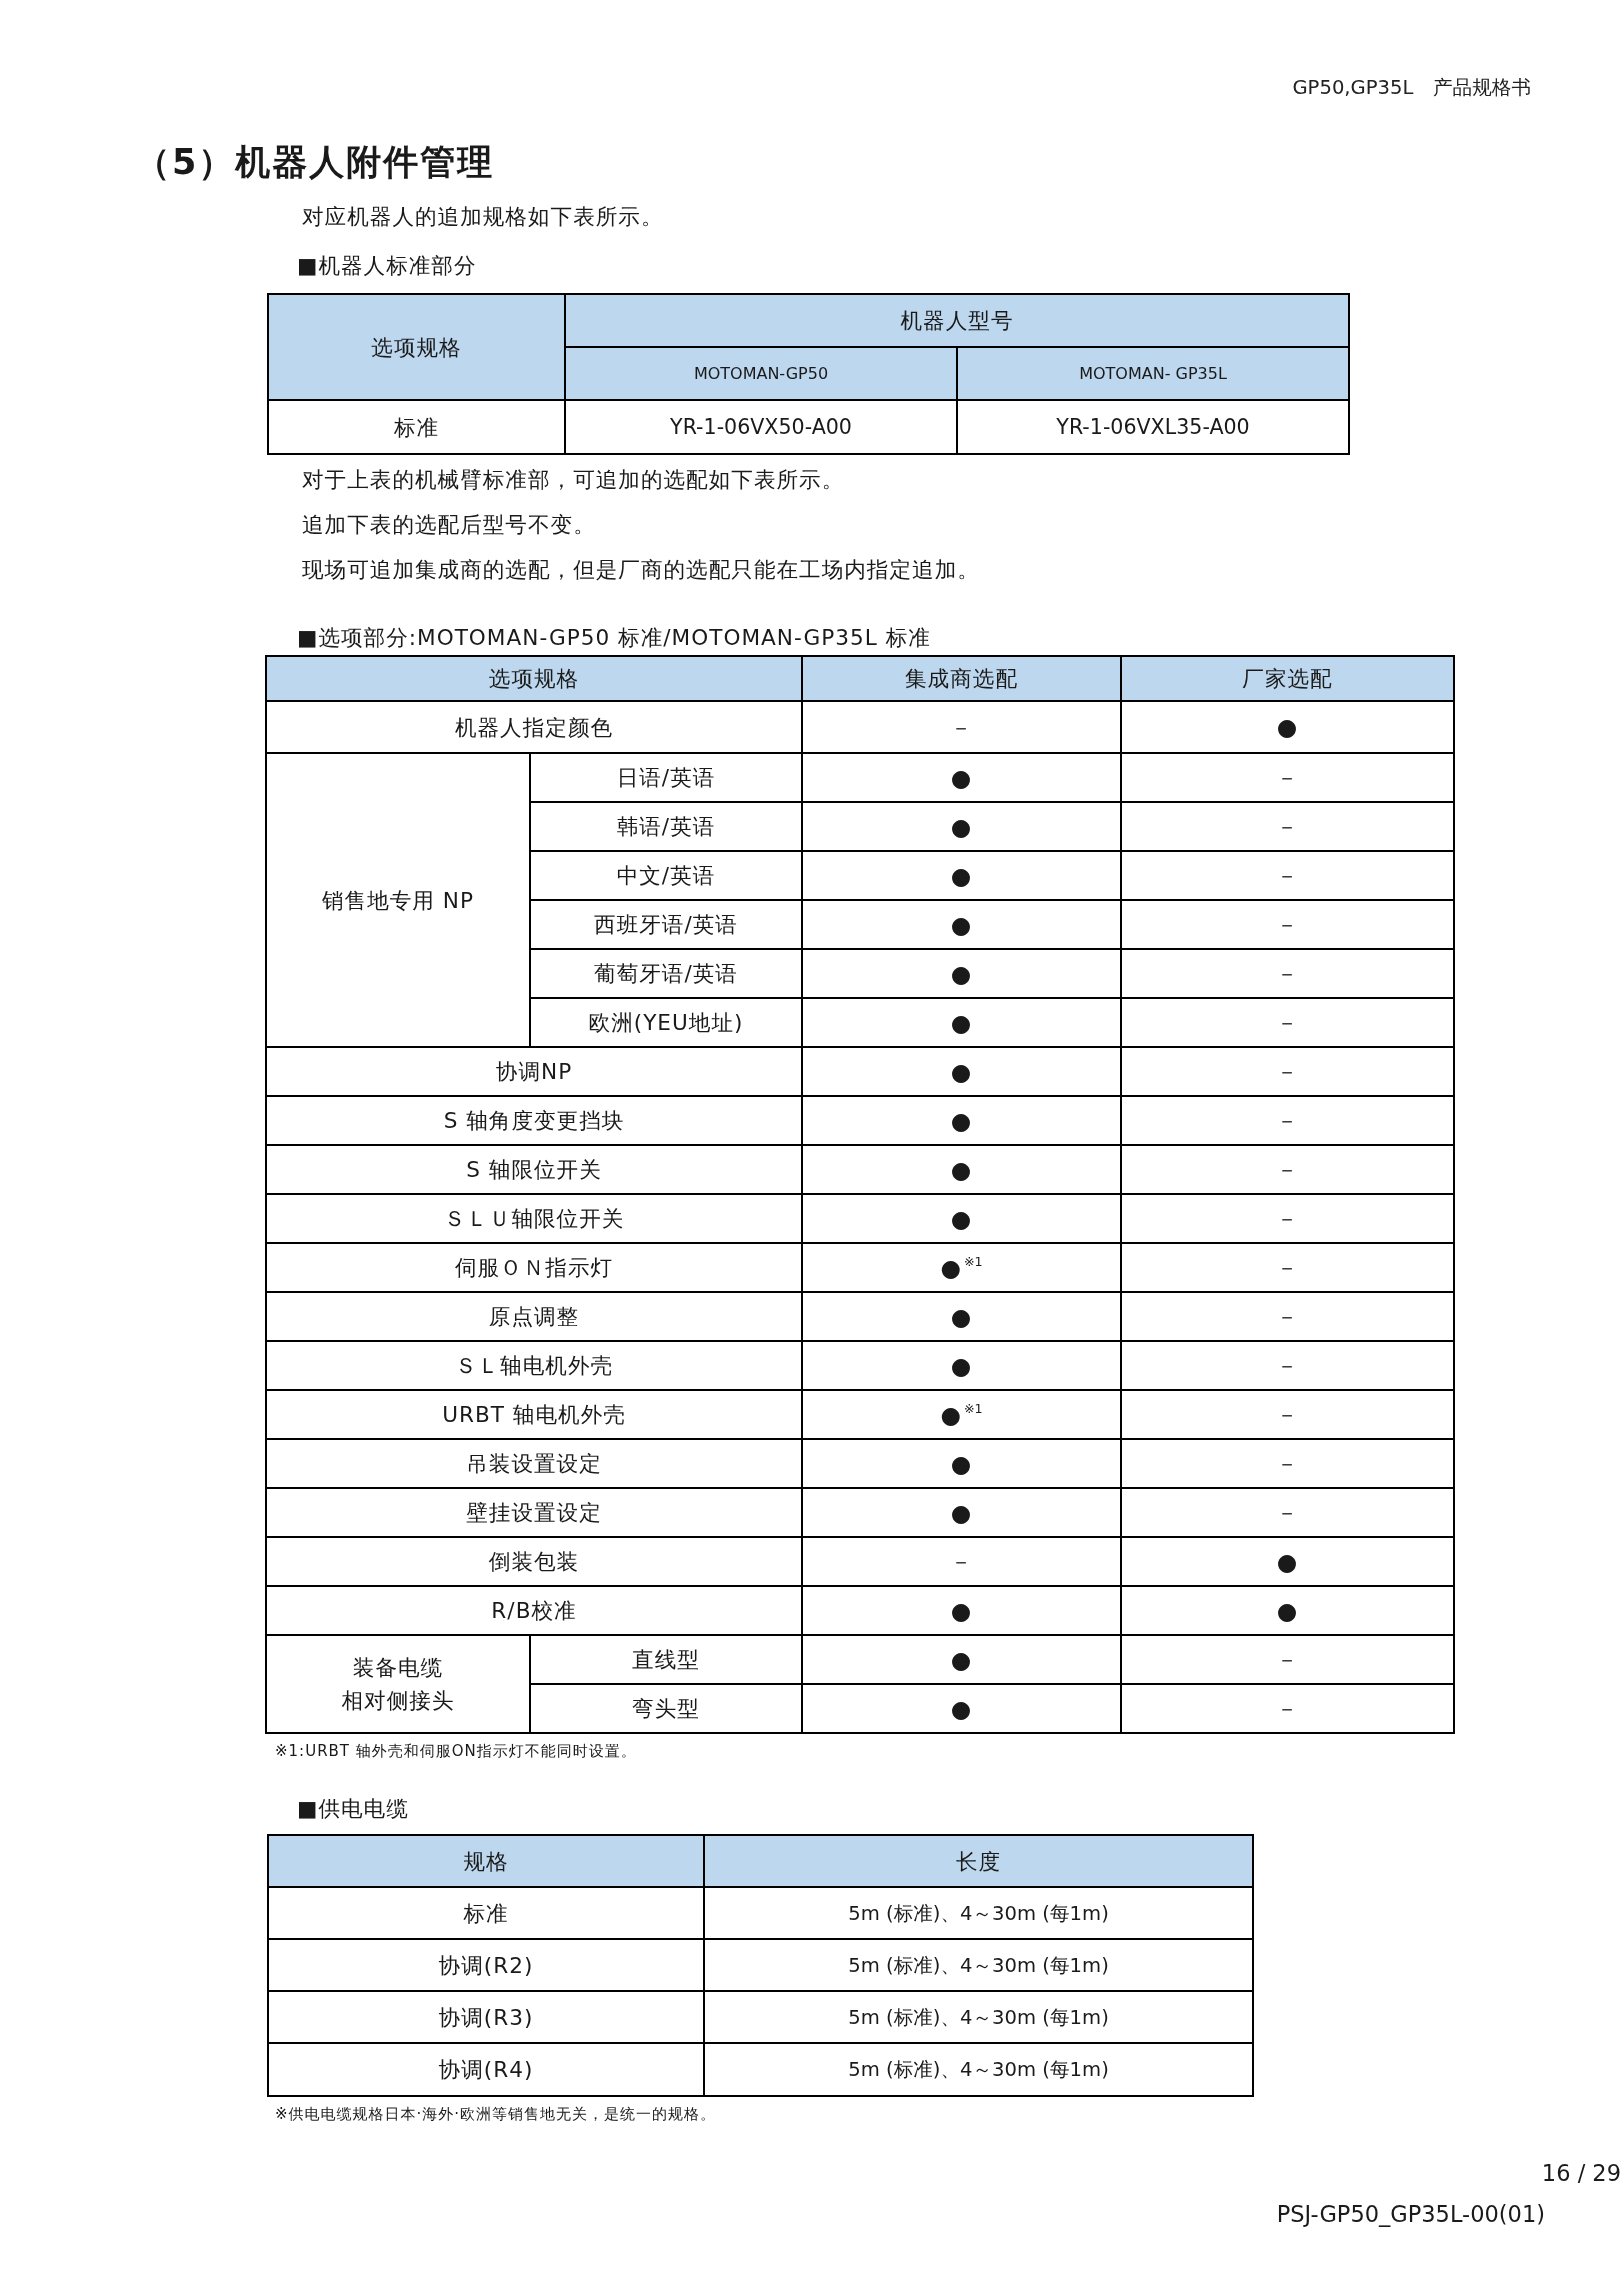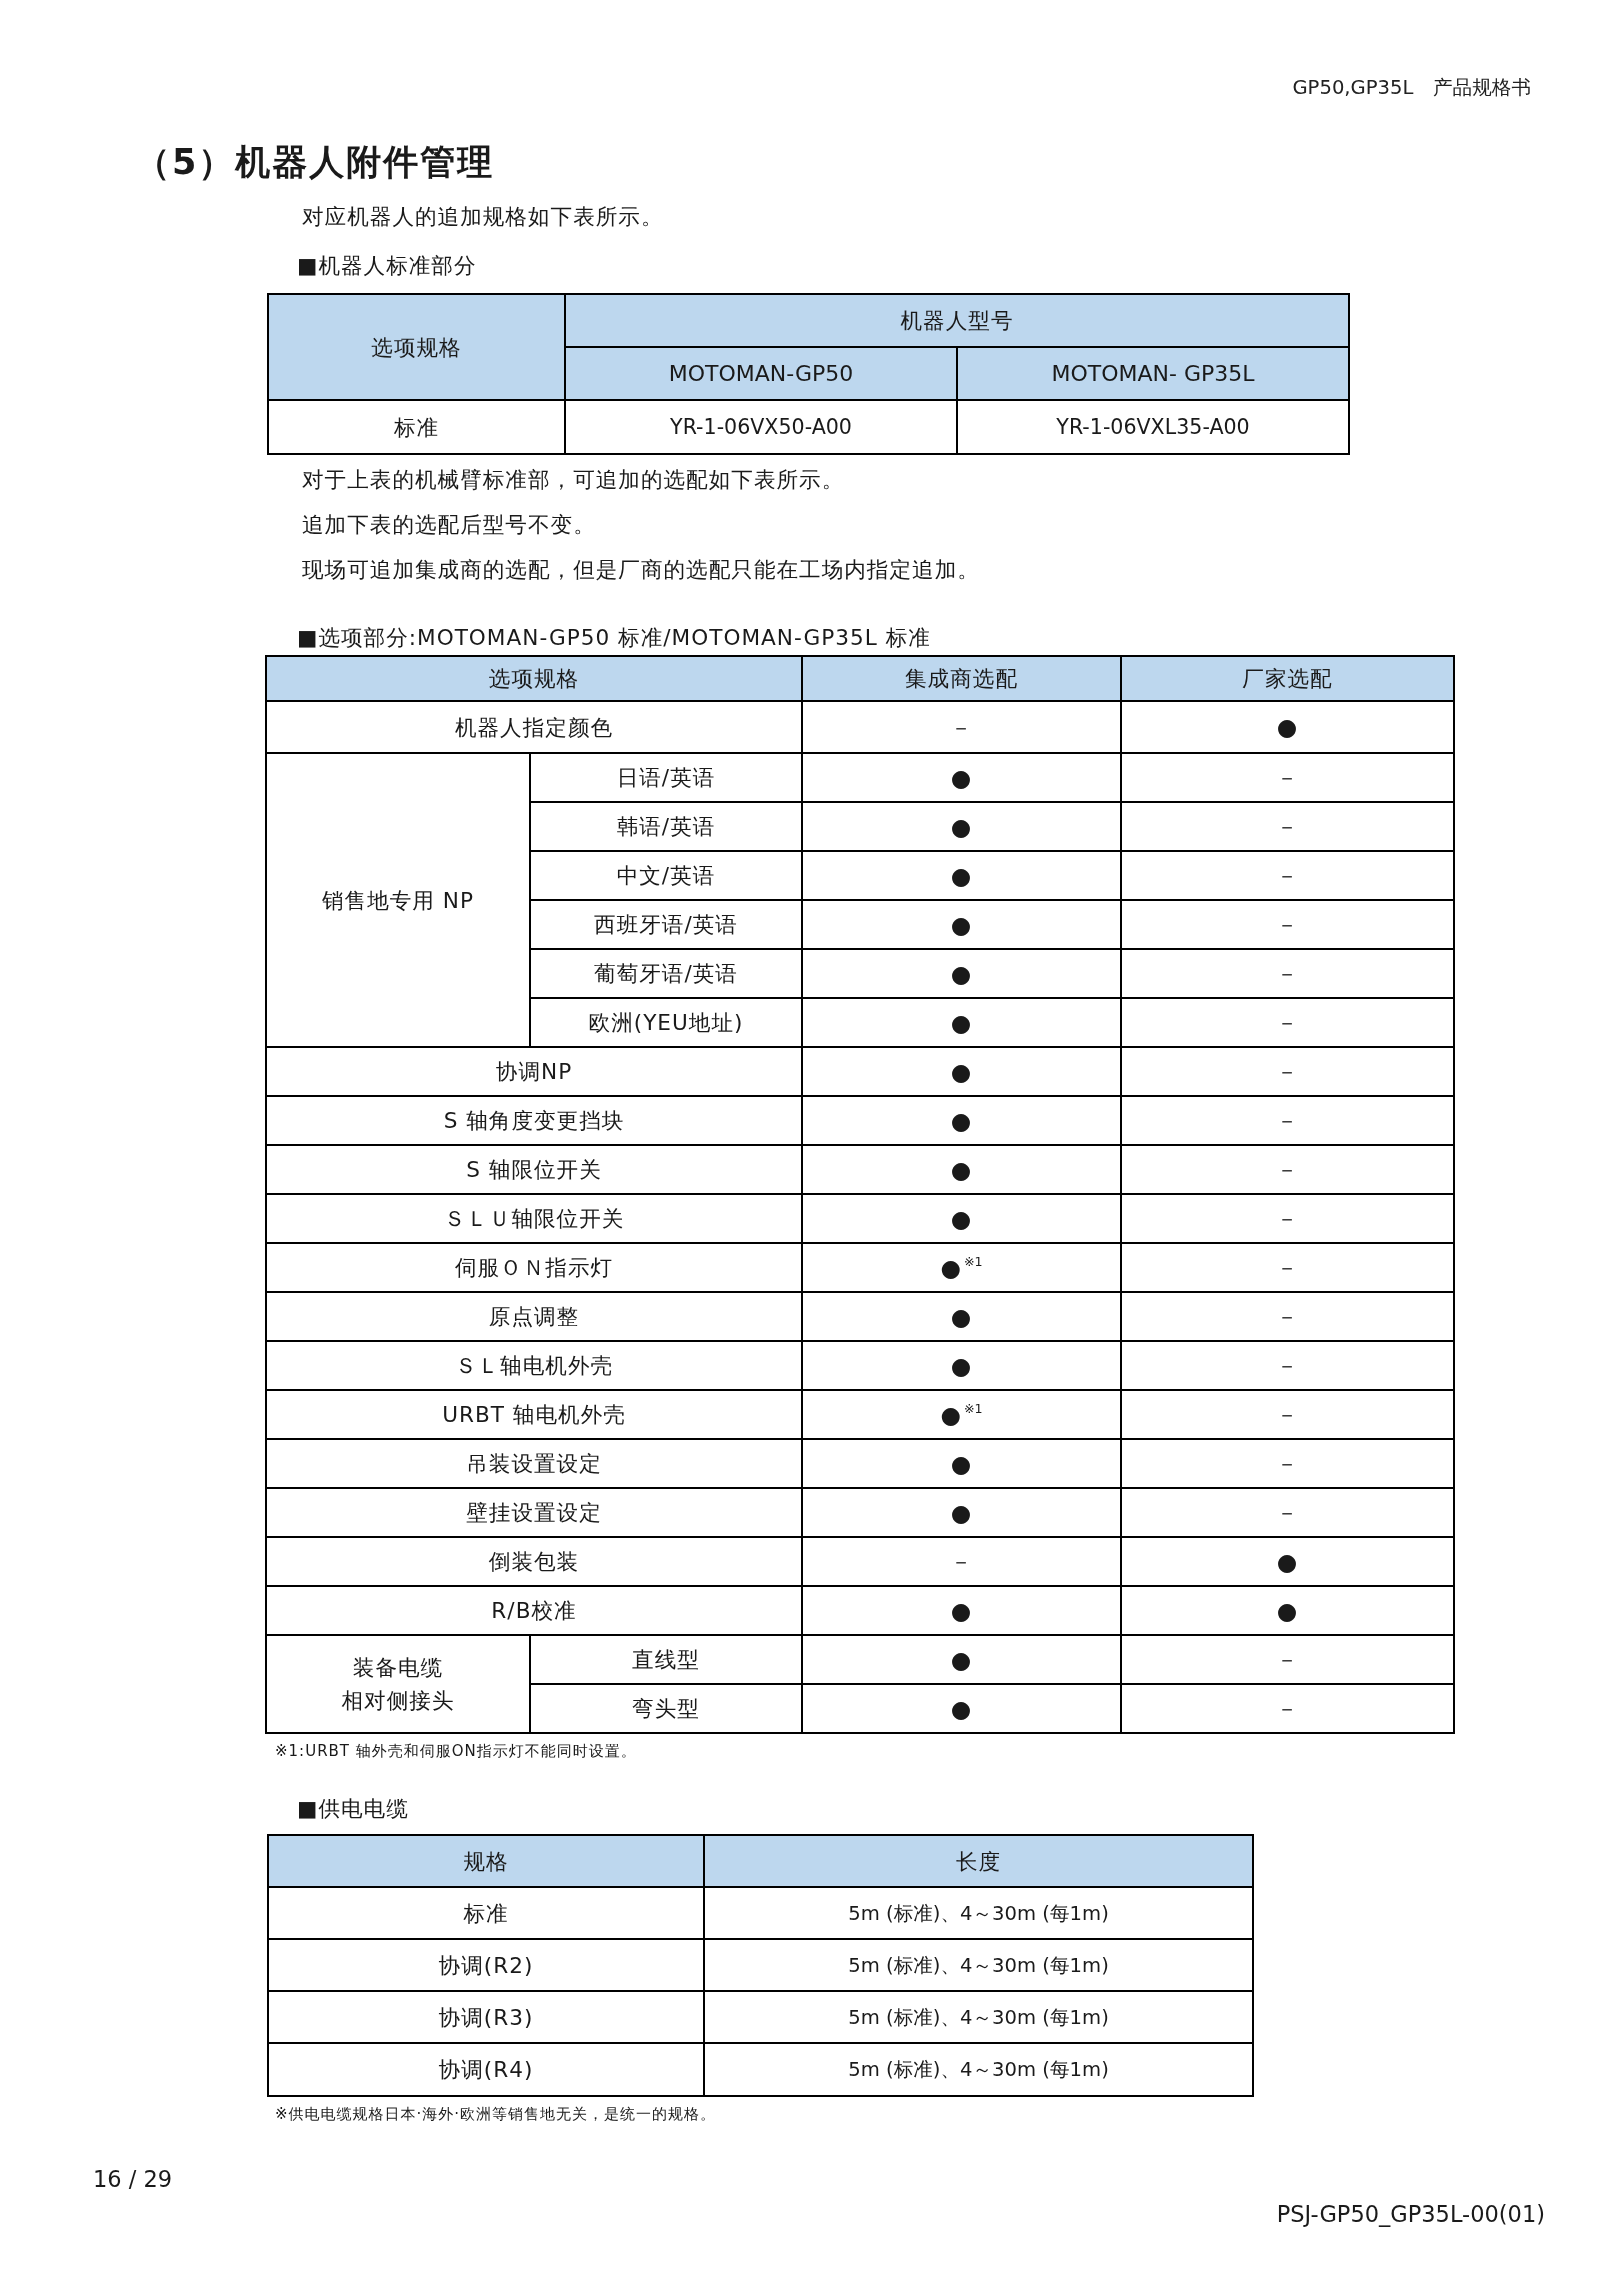--- a/index.html
+++ b/index.html
@@ -20,35 +20,35 @@
   .sec-label{font-size:21.6px;letter-spacing:1px;}
   .sec1{top:251px;left:297px;}
   .sec2{top:623px;left:297px;}
   .sec3{top:1794px;left:297px;}
   .para2{top:465px;left:302px;}
   .para3{top:510px;left:302px;}
   .para4{top:555px;left:302px;}
   .note{font-size:15px;letter-spacing:1px;}
   .note1{top:1742px;left:275px;}
   .note2{top:2105px;left:275px;}
-  .pagenum{top:2160px;left:0;right:0;text-align:left;font-size:22.5px;padding-left:93px;margin-top:6px;}
+  .pagenum{top:2160px;left:0;right:0;text-align:right;font-size:22.5px;padding-left:93px;}
   .doc-code{top:2201px;right:76px;font-size:22.5px;}
 
   table{border-collapse:collapse;table-layout:fixed;}
   th,td{
     border-left:2px solid #000;border-right:2px solid #000;
     border-top:2.9px solid #000;border-bottom:2.9px solid #000;
     text-align:center;vertical-align:middle;
     padding:0;font-weight:normal;font-size:21.6px;letter-spacing:1px;
     overflow:hidden;
   }
   .hdr{background:var(--header-bg,#bdd7ee);}
   .t1{top:293px;left:267px;}
   .t1 .model-group{border-bottom-width:2px;}
-  .t1 .model-name{border-top-width:2px;font-size:22px;letter-spacing:0;}
+  .t1 .model-name{border-top-width:2px;font-size:16px;letter-spacing:0;}
   .t1 .code{font-size:20.6px;letter-spacing:0;}
   .t2{top:655px;left:265px;}
   .t3{top:1834px;left:267px;}
   .t3 .len{font-size:19.6px;letter-spacing:0;}
   .mark{font-size:23.5px;}
   .dash{font-size:21.6px;}
   sup.fn{font-size:12.7px;vertical-align:9.8px;margin-left:2px;letter-spacing:0;}
   .pre2{white-space:pre-line;line-height:1.55;}
 </style>
 </head>

